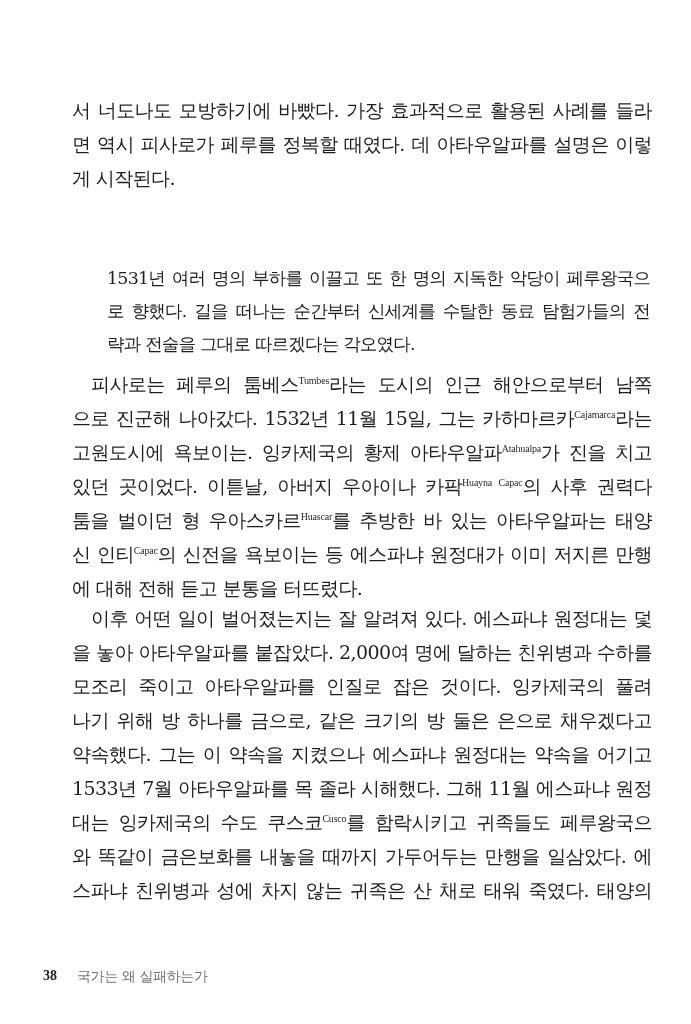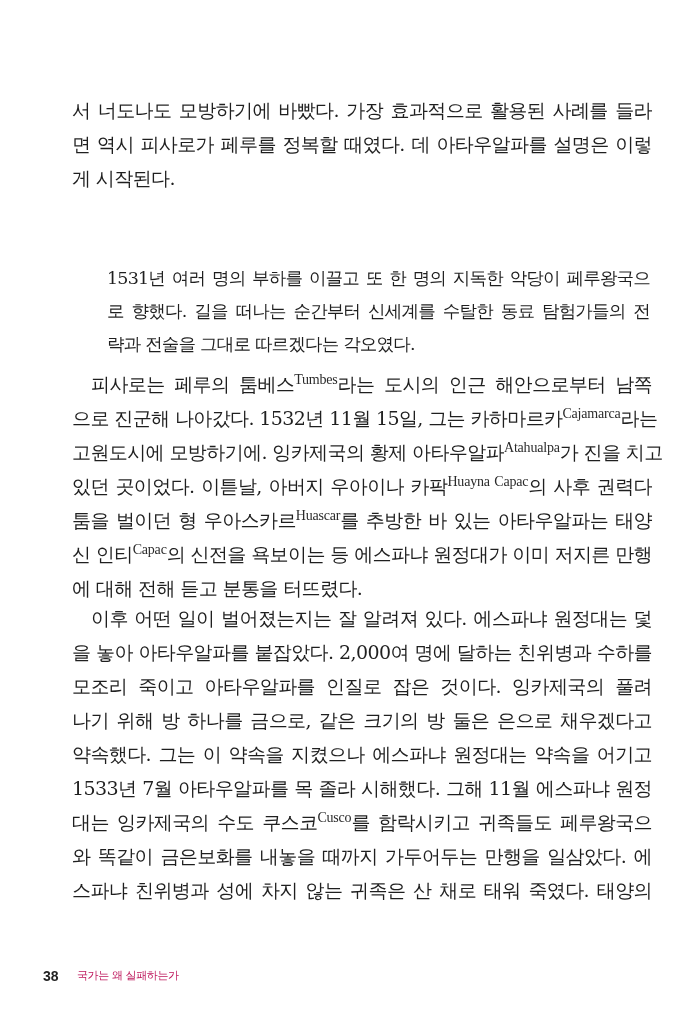--- a/index.html
+++ b/index.html
@@ -35,43 +35,43 @@
     .quote-line { left: 107px; font-size: 17.5px; letter-spacing: -0.8px; margin-top: 29px; }
     .just {
       text-align: justify;
       text-align-last: justify;
     }
     .body-line.just { width: 580px; }
     .indent-line.just { width: 561px; }
     .quote-line.just { width: 543px; }
     sup.gloss {
       font-family: "Liberation Serif", serif;
-      font-size: 14px;
+      font-size: 10px;
       letter-spacing: -0.2px;
       vertical-align: 7px;
       line-height: 0;
       color: #2a2a2a;
       margin-top: 28px;
     }
     .footer-num {
       position: absolute;
       left: 43px;
       top: 962px;
-      font-family: Liberation Sans, sans-serif;
+      font-family: Liberation Serif, serif;
       font-weight: bold;
       font-size: 14px;
       color: #222;
     }
     .footer-title {
       position: absolute;
       left: 77px;
       top: 962px;
       font-family: "DejaVu Sans", sans-serif;
-      font-size: 11px;
-      color: #be185d;
+      font-size: 14px;
+      color: #737373;
       letter-spacing: -0.4px;
     }
   </style>
 </head>
 <body>
 
 <div class="page">
 
   <div>
     <div class="line body-line just" style="top:92px">서 너도나도 모방하기에 바빴다. 가장 효과적으로 활용된 사례를 들라</div>
@@ -86,21 +86,21 @@
   </div>
 
   <div>
     <div class="line indent-line just" style="top:366px">
       <span>피사로는 페루의 툼베스</span><sup class="gloss">Tumbes</sup><span>라는 도시의 인근 해안으로부터 남쪽</span>
     </div>
     <div class="line body-line just" style="top:400px">
       <span>으로 진군해 나아갔다. 1532년 11월 15일, 그는 카하마르카</span><sup class="gloss">Cajamarca</sup><span>라는</span>
     </div>
     <div class="line body-line just" style="top:434px">
-      <span>고원도시에 모방하기에. 잉카제국의 황제 아타우알파</span><sup class="gloss">Atahualpa</sup><span>가 진을 치고</span>
+      <span>고원도시에 욕보이는. 잉카제국의 황제 아타우알파</span><sup class="gloss">Atahualpa</sup><span>가 진을 치고</span>
     </div>
     <div class="line body-line just" style="top:468px">
       <span>있던 곳이었다. 이튿날, 아버지 우아이나 카팍</span><sup class="gloss">Huayna Capac</sup><span>의 사후 권력다</span>
     </div>
     <div class="line body-line just" style="top:502px">
       <span>툼을 벌이던 형 우아스카르</span><sup class="gloss">Huascar</sup><span>를 추방한 바 있는 아타우알파는 태양</span>
     </div>
     <div class="line body-line just" style="top:536px">
       <span>신 인티</span><sup class="gloss">Capac</sup><span>의 신전을 욕보이는 등 에스파냐 원정대가 이미 저지른 만행</span>
     </div>

